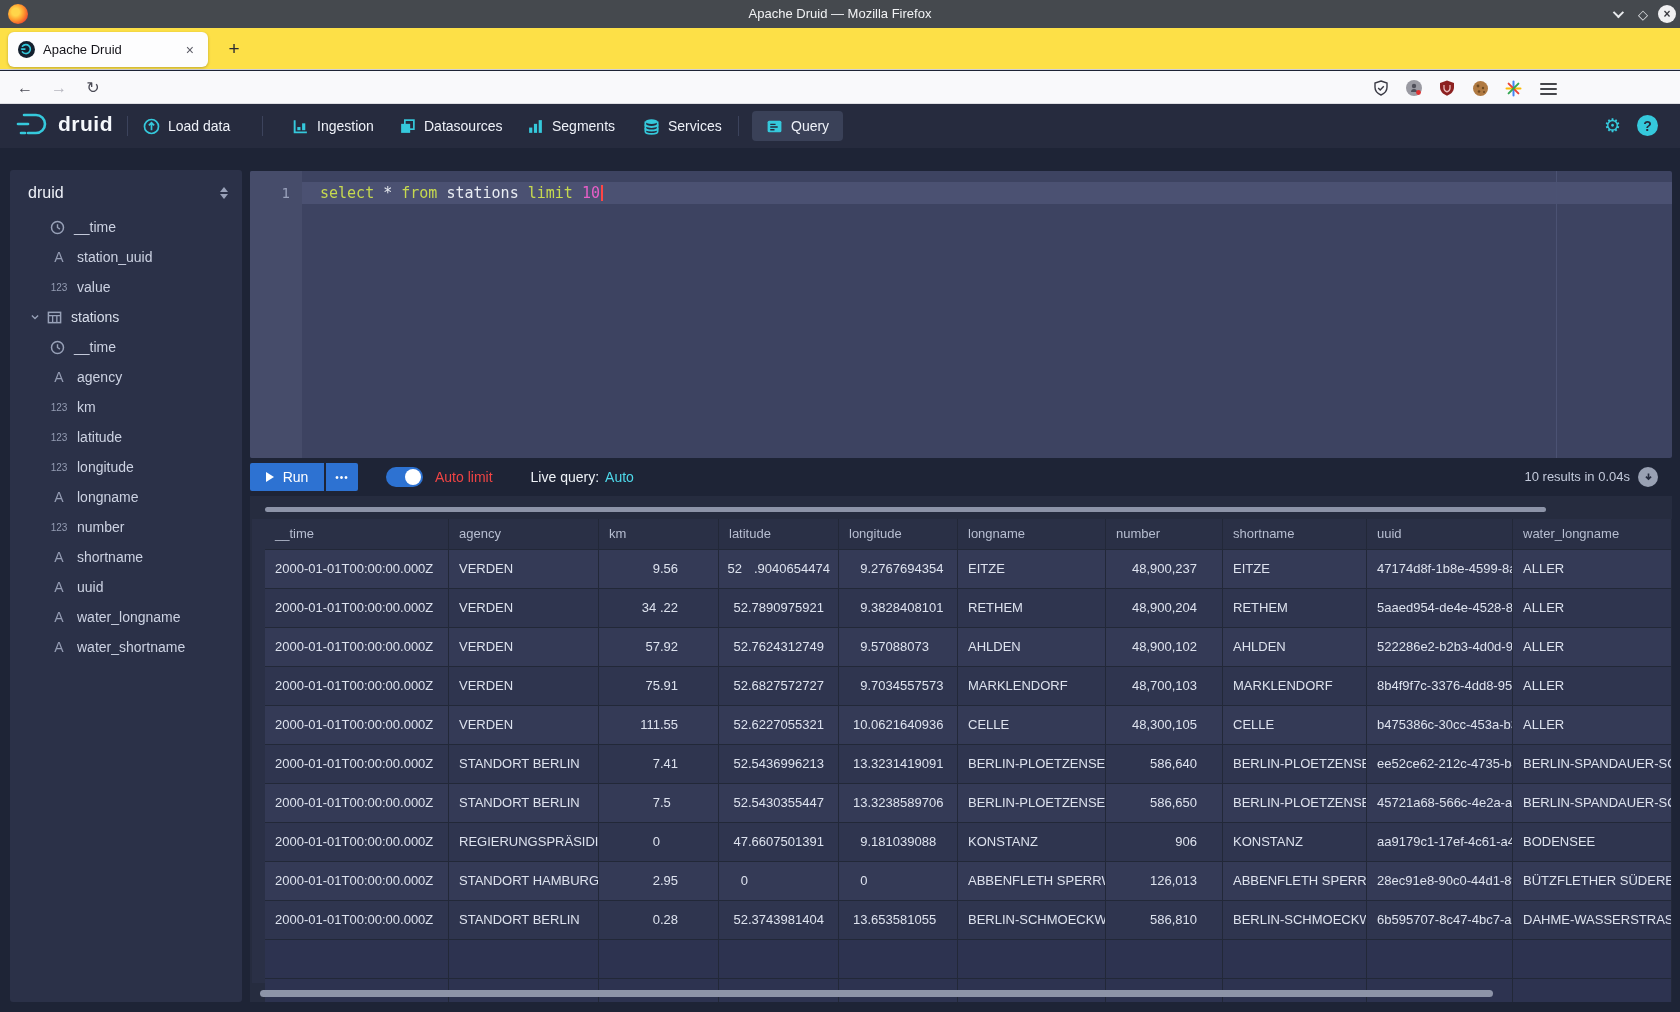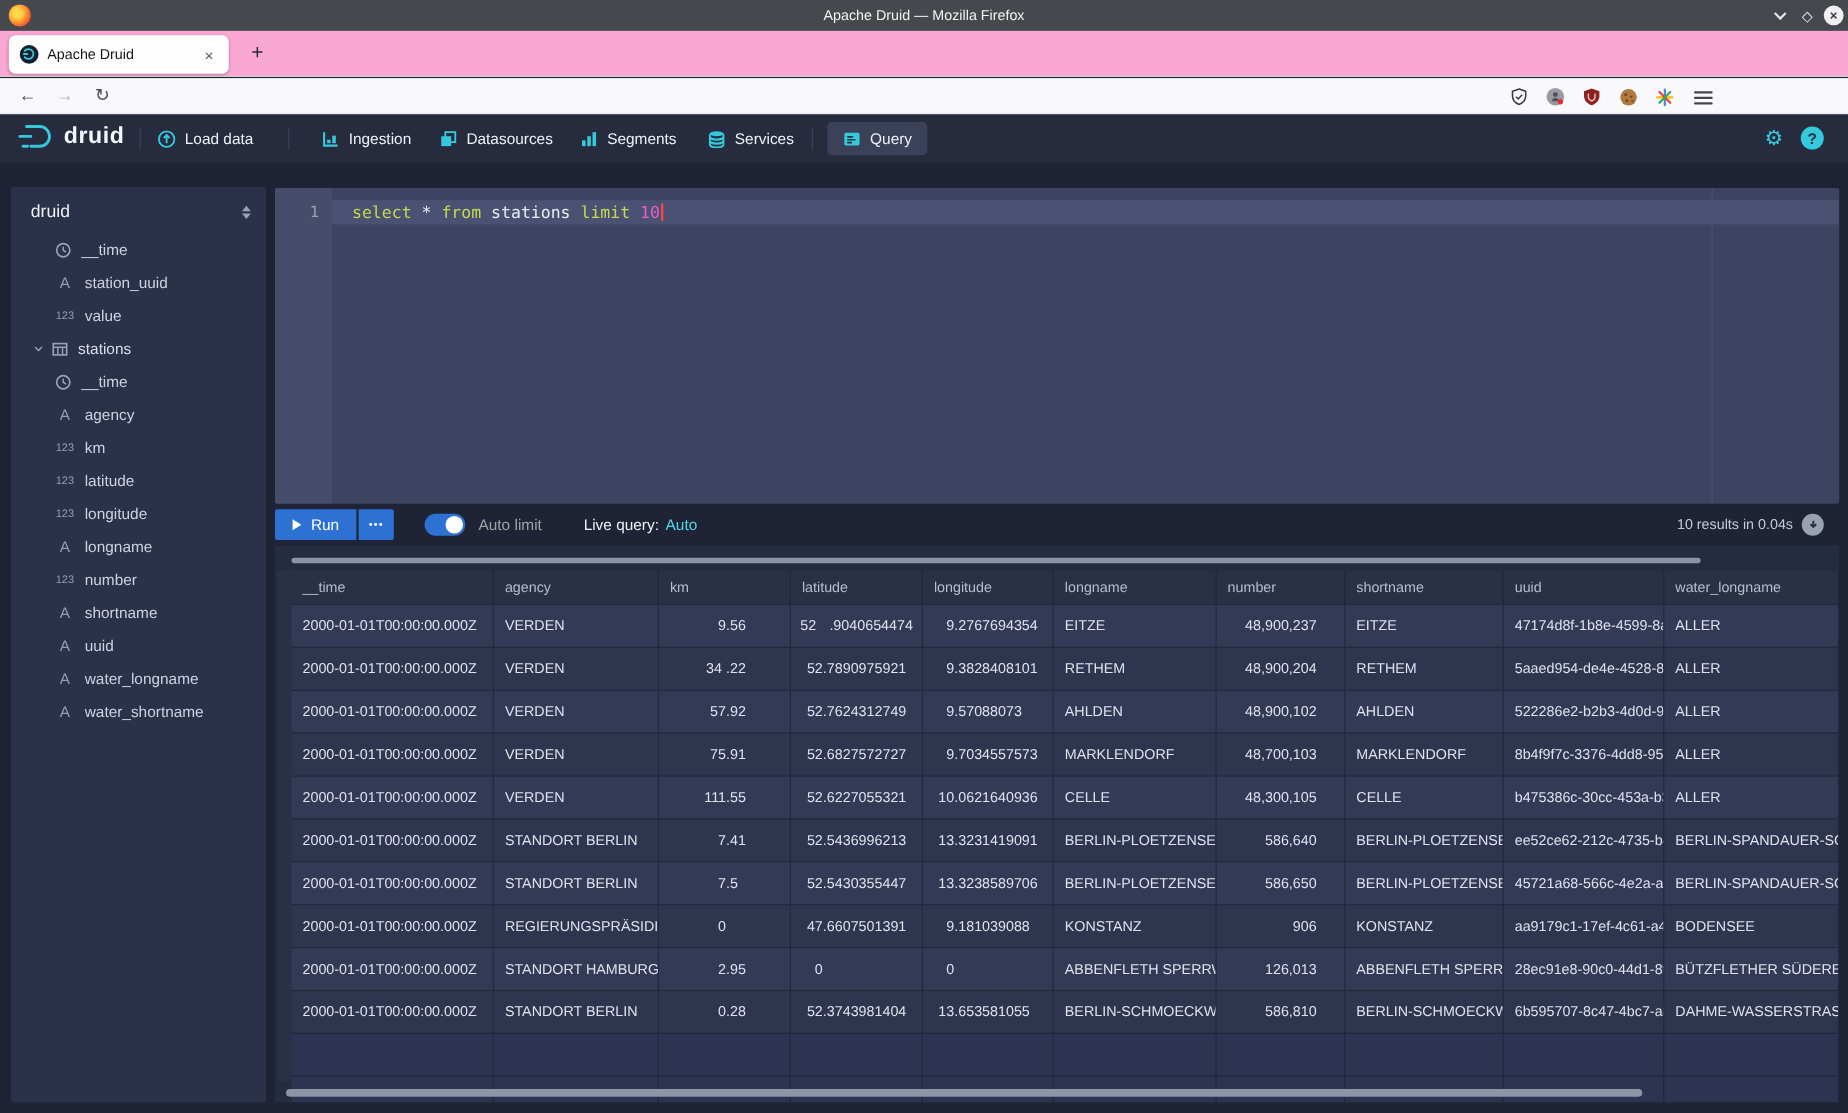--- a/index.html
+++ b/index.html
@@ -14,21 +14,21 @@
   #win-title { position:absolute; left:0; right:0; text-align:center; color:#f2f3f5; font-size:13px; line-height:28px; }
   .win-ctl { position:absolute; top:0; height:28px; display:flex; align-items:center; justify-content:center; color:#e8eaed; }
   #ctl-chevron { left:1606px; width:22px; }
   #ctl-chevron i { display:block; width:8px; height:8px; border-right:2px solid #e8eaed; border-bottom:2px solid #e8eaed; transform:rotate(45deg) translateY(-2px); }
   #ctl-diamond { left:1632px; width:22px; font-size:13px; }
   #ctl-close { left:1656px; width:22px; }
   #ctl-close b { width:18px; height:18px; border-radius:50%; background:#f0f0f2; color:#3a3a40;
                  font-size:12px; font-weight:700; display:flex; align-items:center; justify-content:center; }
 
   
-  #tabbar { position:absolute; left:0; top:28px; width:1680px; height:42px; background:#f9a8d4; border-bottom:1px solid #cfcfd4; }
+  #tabbar { position:absolute; left:0; top:28px; width:1680px; height:42px; background:#fde047; border-bottom:1px solid #cfcfd4; }
   #tab { position:absolute; left:8px; top:4px; width:200px; height:35px; background:#fdfdfe; border-radius:6px;
          box-shadow:0 1px 3px rgba(0,0,0,.25); display:flex; align-items:center; padding:0 10px; }
   #tab-favicon { width:17px; height:17px; border-radius:50%; background:#14202e; position:relative; flex:0 0 auto; }
   #tab-favicon svg { position:absolute; left:2px; top:2px; }
   #tab-title { margin-left:8px; font-size:13px; color:#15141a; flex:1; white-space:nowrap; overflow:hidden; }
   #tab-close { color:#5b5b66; font-size:14px; padding:2px 4px; }
   #newtab { position:absolute; left:222px; top:10px; font-size:19px; color:#2b2a33; width:24px; text-align:center; }
 
   
   #urlrow { position:absolute; left:0; top:71px; width:1680px; height:33px; background:#f9f9fb; border-bottom:1px solid #dedee3; }
@@ -85,21 +85,21 @@
   #ed-scroll { position:absolute; left:1306px; top:0; width:1px; height:287px; background:#4b5273; }
 
   
   #runbar { position:absolute; left:250px; top:462px; width:1422px; height:30px; display:flex; align-items:center; }
   #run-btn { width:74px; height:28px; background:#2d72d2; border-radius:2px 0 0 2px; display:flex; align-items:center; justify-content:center; color:#fff; font-size:14px; }
   #run-btn i { width:0; height:0; border-left:8px solid #fff; border-top:5px solid transparent; border-bottom:5px solid transparent; margin-right:9px; }
   #more-btn { width:32px; height:28px; background:#2d72d2; border-radius:0 2px 2px 0; margin-left:2px;
               color:#fff; font-size:10px; letter-spacing:1px; display:flex; align-items:center; justify-content:center; }
   #toggle { margin-left:28px; width:37px; height:20px; border-radius:10px; background:#2d72d2; position:relative; }
   #toggle b { position:absolute; right:2px; top:2px; width:16px; height:16px; border-radius:50%; background:#fff; }
-  #auto-limit { margin-left:12px; color:#a3a3a3; font-size:14px; }
+  #auto-limit { margin-left:12px; color:#ef4444; font-size:14px; }
   #live-q { margin-left:38px; color:#eef2f7; font-size:14px; }
   #live-q-val { margin-left:6px; color:#4ed9ea; font-size:14px; }
   #res-info { position:absolute; right:42px; color:#c3cadb; font-size:13px; line-height:30px; }
   #dl-ico { position:absolute; right:14px; top:5px; width:20px; height:20px; border-radius:50%; background:#99a1b3;
             display:flex; align-items:center; justify-content:center; }
 
   
   #results { position:absolute; left:250px; top:496px; width:1422px; height:506px; background:#262c3f; overflow:hidden; }
   #res-divider { position:absolute; left:15px; top:11px; width:1281px; height:5px; border-radius:2.5px; background:#8d94a8; }
   #res-gutter { position:absolute; left:2px; top:23px; width:13px; height:464px; background:#2a3046; }

